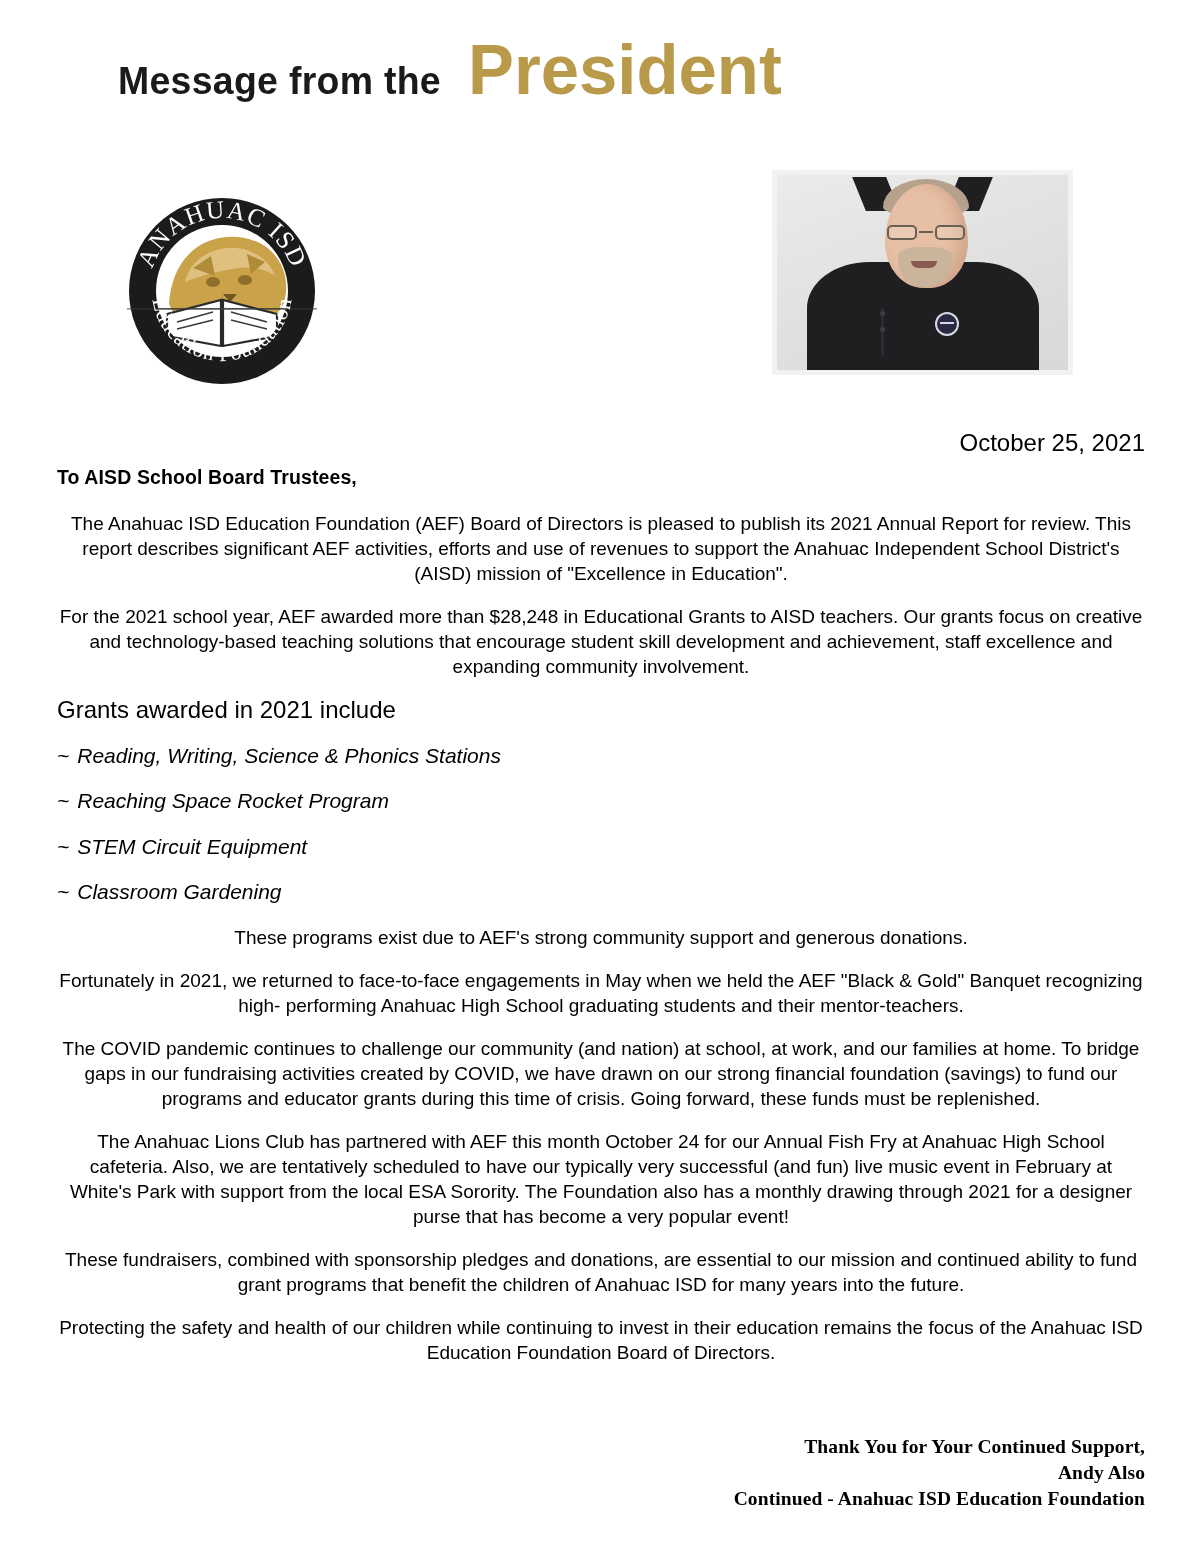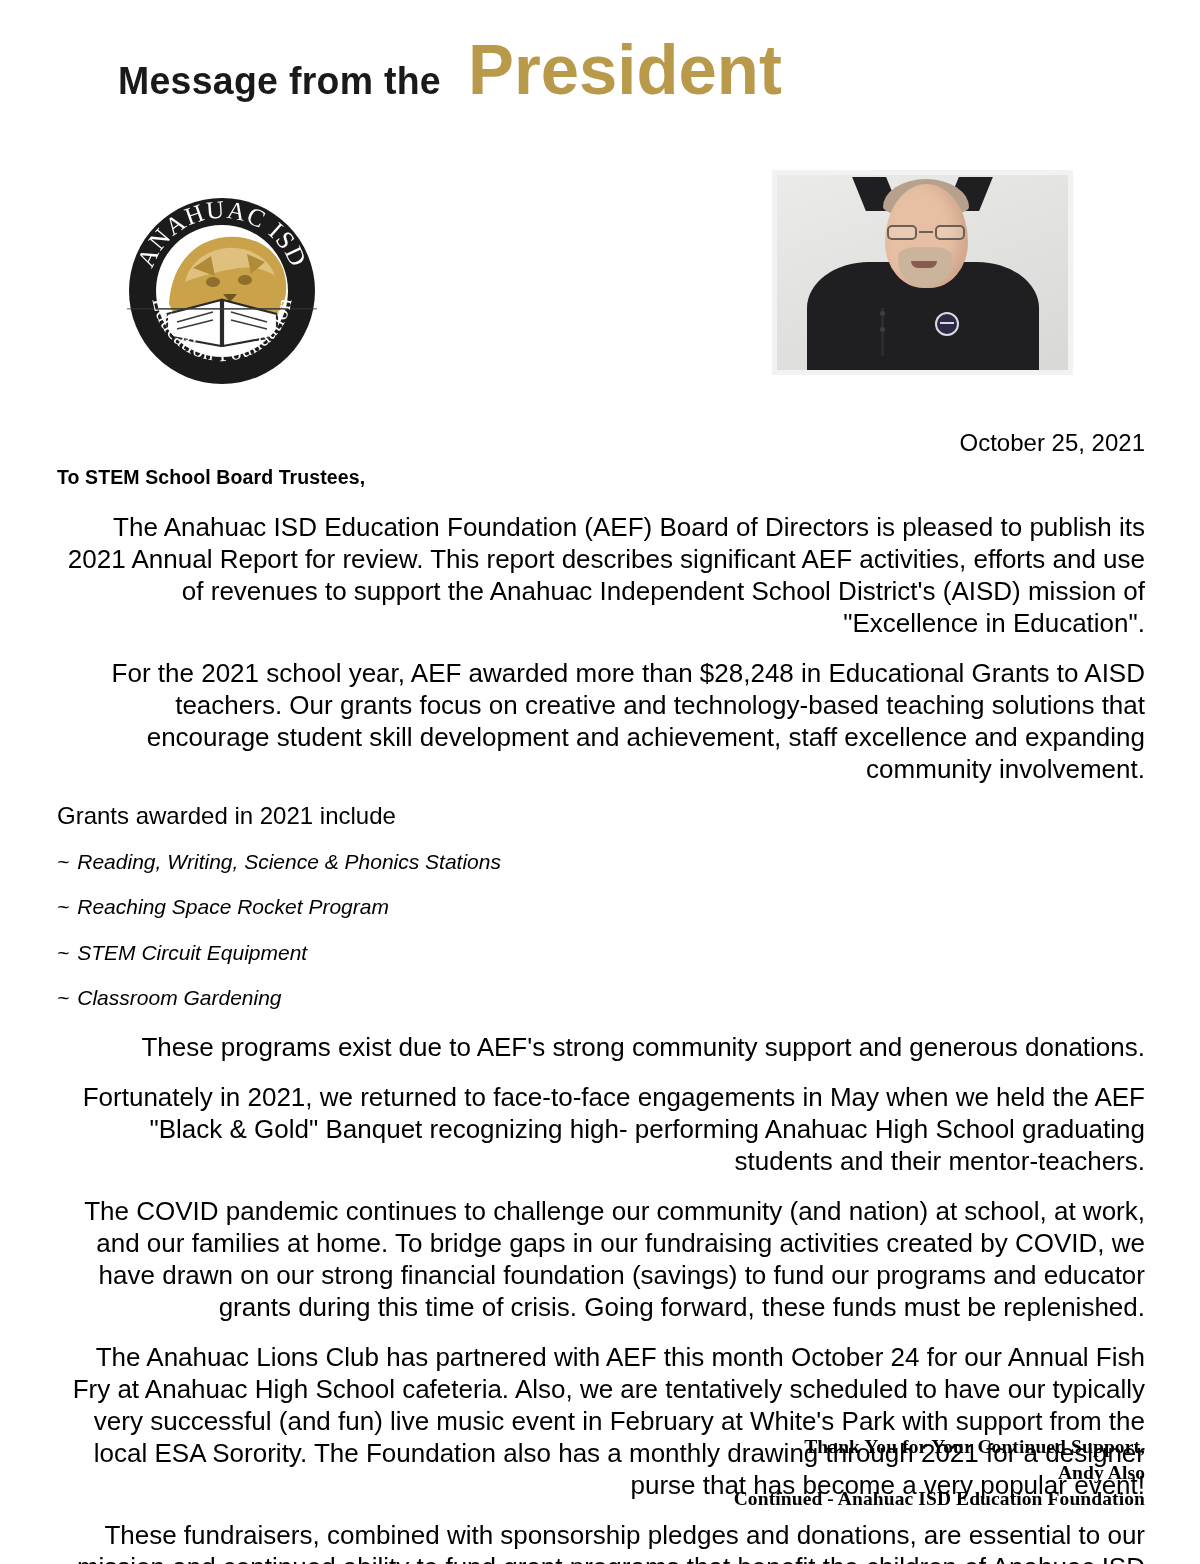--- a/index.html
+++ b/index.html
@@ -239,24 +239,24 @@
     top: 466px;
     width: 1088px;
   }
   .salutation {
     font-size: 19.5px;
     font-weight: bold;
     letter-spacing: 0.1px;
     margin: 0 0 22px 0;
   }
   p.para {
-    font-size: 26px;
-    line-height: 32px;
+    font-size: 19px;
+    line-height: 25px;
     margin: 0 0 18px 0;
-    text-align: right;
+    text-align: center;
   }
   .intro-line {
     font-size: 24px;
     line-height: 25.5px;
     margin: 0 0 20px 0;
   }
   ul.grants {
     list-style: none;
     margin: 0 0 16px 0;
     padding: 0;
@@ -354,21 +354,21 @@
       <div class="ph-btn" style="bottom:54px"></div>
       <div class="ph-btn" style="bottom:38px"></div>
       <div class="ph-badge"></div>
     </div>
   </div>
 
   <div class="date">October 25, 2021</div>
 
   <div class="content">
 
-    <div class="salutation">To STEM School Board Trustees,</div>
+    <div class="salutation">To AISD School Board Trustees,</div>
 
     <p class="para">The Anahuac ISD Education Foundation (AEF) Board of Directors is pleased to publish its 2021 Annual Report for review. This report describes significant AEF activities, efforts and use of revenues to support the Anahuac Independent School District's (AISD) mission of "Excellence in Education".</p>
     <p class="para">For the 2021 school year, AEF awarded more than $28,248 in Educational Grants to AISD teachers.  Our grants focus on creative and technology-based teaching solutions that encourage student skill development and achievement, staff excellence and expanding community involvement.</p>
 
     <div class="intro-line">Grants awarded in 2021 include</div>
 
     <ul class="grants">
       <li>
         <span class="tilde">~</span><span>Reading, Writing, Science &amp; Phonics Stations</span>
       </li>
@@ -381,20 +381,21 @@
       <li>
         <span class="tilde">~</span><span>Classroom Gardening</span>
       </li>
     </ul>
 
     <p class="para">These programs exist due to AEF's strong community support and generous donations.</p>
     <p class="para">Fortunately in 2021, we returned to face-to-face engagements in May when we held the AEF "Black &amp; Gold" Banquet recognizing high- performing Anahuac High School graduating students and their mentor-teachers.</p>
     <p class="para">The COVID pandemic continues to challenge our community (and nation) at school, at work, and our families at home. To bridge gaps in our fundraising activities created by COVID, we have drawn on our strong financial foundation (savings) to fund our programs and educator grants during this time of crisis.  Going forward, these funds must be replenished.</p>
     <p class="para">The Anahuac Lions Club has partnered with AEF this month October 24 for our Annual Fish Fry at Anahuac High School cafeteria.  Also, we are tentatively scheduled to have our typically very successful (and fun) live music event in February at White's Park with support from the local ESA Sorority. The Foundation also has a monthly drawing through 2021 for a designer purse that has become a very popular event!</p>
     <p class="para">These fundraisers, combined with sponsorship pledges and donations, are essential to our mission and continued ability to fund grant programs that benefit the children of Anahuac ISD for many years into the future.</p>
+    <p class="para">Protecting the safety and health of our children while continuing to invest in their education remains the focus of the Anahuac ISD Education Foundation Board of Directors.</p>
   </div>
 
   <div class="signature">
     <div>Thank You for Your Continued Support,</div>
     <div>Andy Also</div>
     <div>Continued - Anahuac ISD Education Foundation</div>
   </div>
 
 </div>
 

